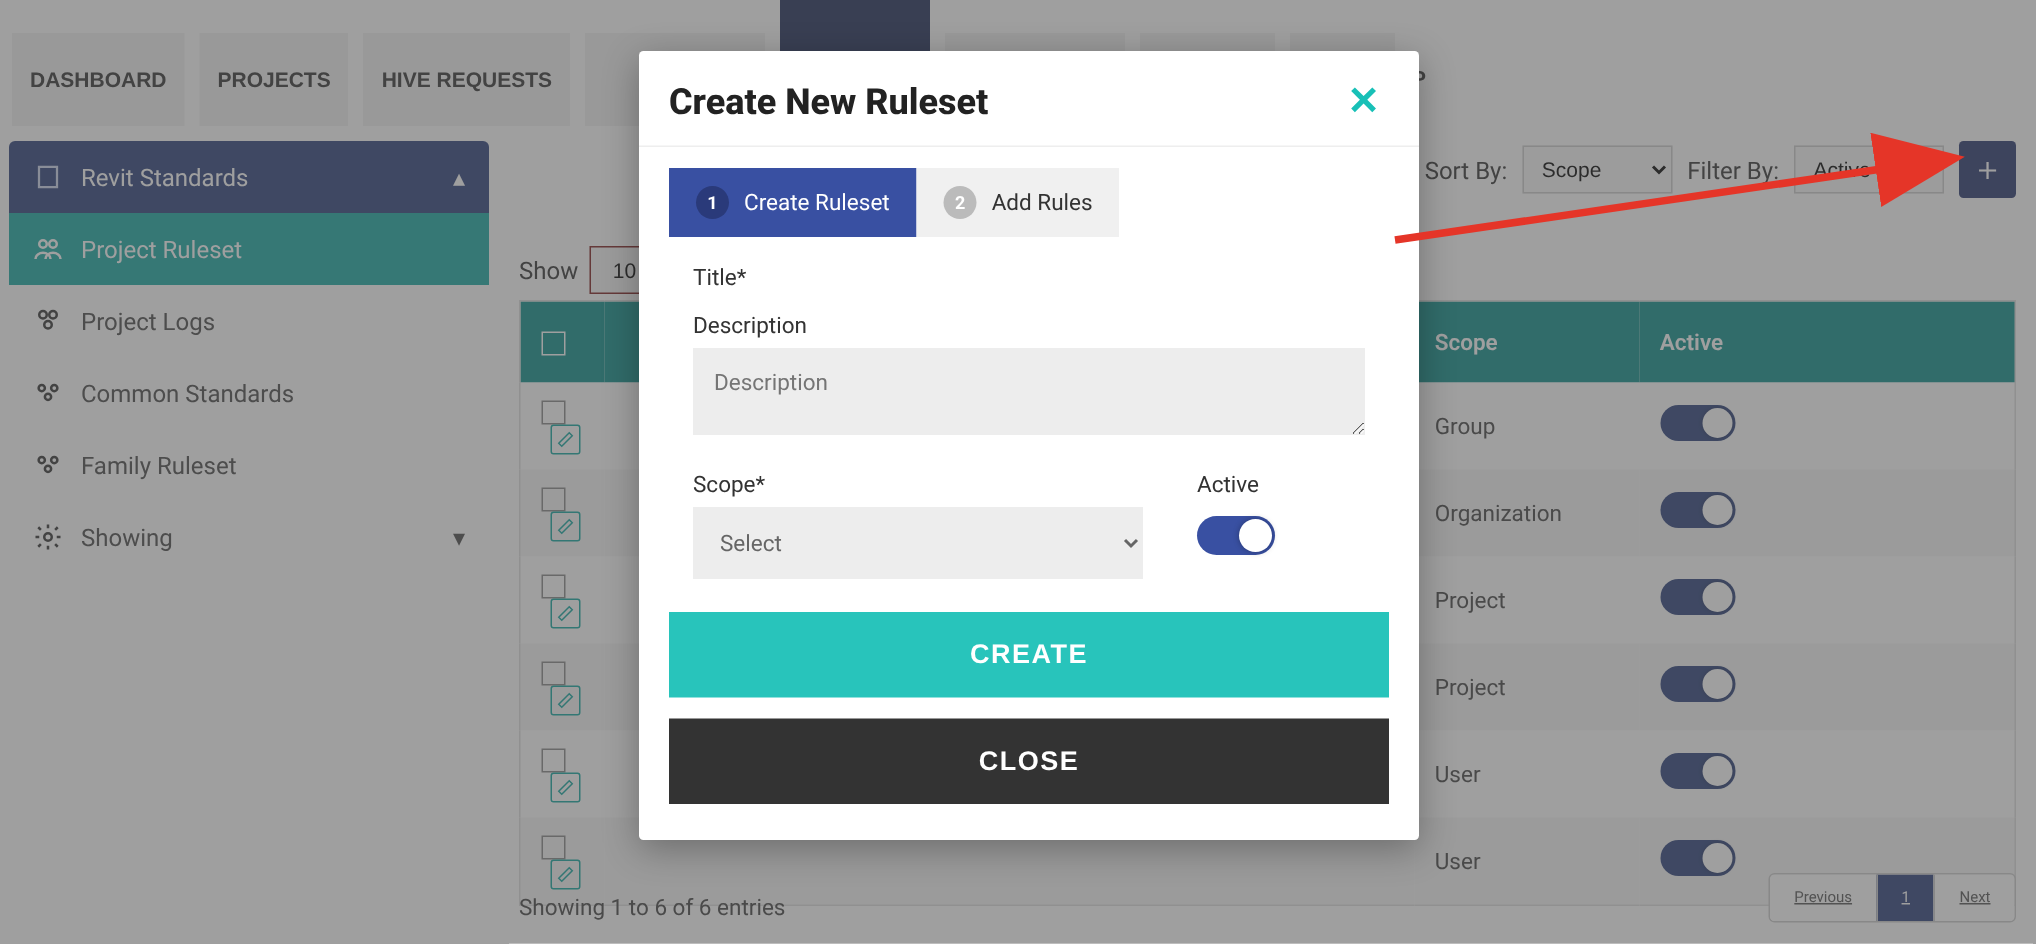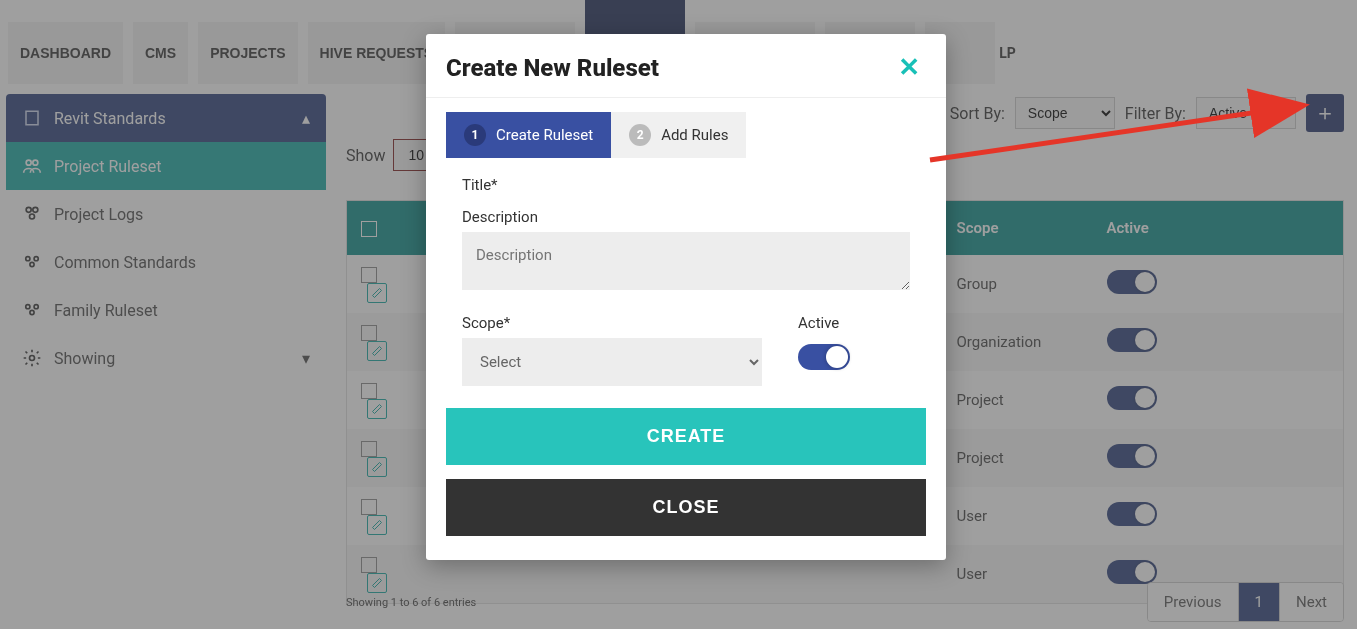--- a/index.html
+++ b/index.html
@@ -93,21 +93,21 @@
     border: none;
     font-size: 22px;
     display: flex;
     align-items: center;
     justify-content: center;
     cursor: pointer;
     border-radius: 3px;
   }
   .show-row {
     position: absolute;
-    top: 139px;
+    top: 164px;
     left: 346px;
     display: flex;
     align-items: center;
     gap: 8px;
     font-size: 16px;
   }
   .show-row select {
     padding: 6px 10px;
     border: 1px solid #7f1d1d;
     font-size: 14px;
@@ -167,39 +167,40 @@
     right:2px; top:2px;
     width:20px; height:20px;
     background:#fff;
     border-radius:50%;
     box-shadow:0 0 3px rgba(0,0,0,0.3);
   }
   .entries-text {
     position:absolute;
     top: 596px;
     left: 346px;
-    font-size: 11px;
+    font-size: 15px;
     color: #444;
   }
   .pagination {
     position:absolute;
     top: 582px;
     right: 13px;
     display:flex;
     border:1px solid #ccc;
     border-radius:4px;
     overflow:hidden;
   }
   .pagination .pg {
     padding: 10px 16px;
-    font-size:15px;
+    font-size:10px;
     color:#555;
     background:#fff;
     border-left:1px solid #ccc;
     cursor:pointer;
+    text-decoration:underline;
   }
   .pagination .pg:first-child { border-left:none; }
   .pagination .pg.active {
     background:#2a3f7a;
     color:#fff;
   }
   
   .overlay {
     position:absolute;
     inset:0;
@@ -327,21 +328,20 @@
     pointer-events:none;
   }
 
   svg { display:block; }
 </style>
 </head>
 <body>
 
 <div class="topnav">
   <button class="topnav-item">DASHBOARD</button>
-  <button class="topnav-item">CMS</button>
   <button class="topnav-item">PROJECTS</button>
   <button class="topnav-item">HIVE REQUESTS</button>
   <button class="topnav-item" style="width:120px"></button>
   <button class="topnav-item active" style="width:100px;position:relative;top:-22px;height:62px;"></button>
   <button class="topnav-item" style="width:120px"></button>
   <button class="topnav-item" style="width:90px"></button>
   <button class="topnav-item" style="width:70px"></button>
   <span style="align-self:center;font-weight:700;font-size:14px;margin-left:-6px;">LP</span>
 </div>
 

